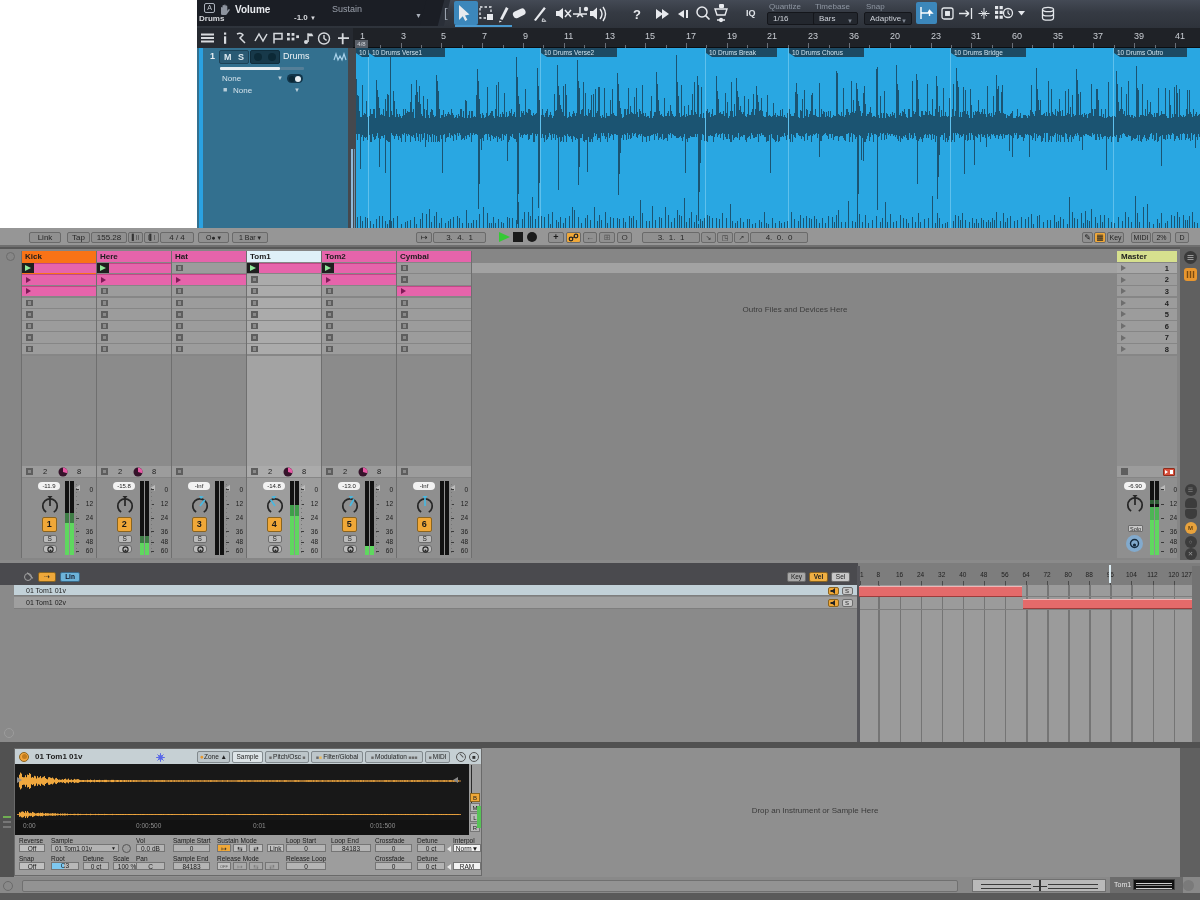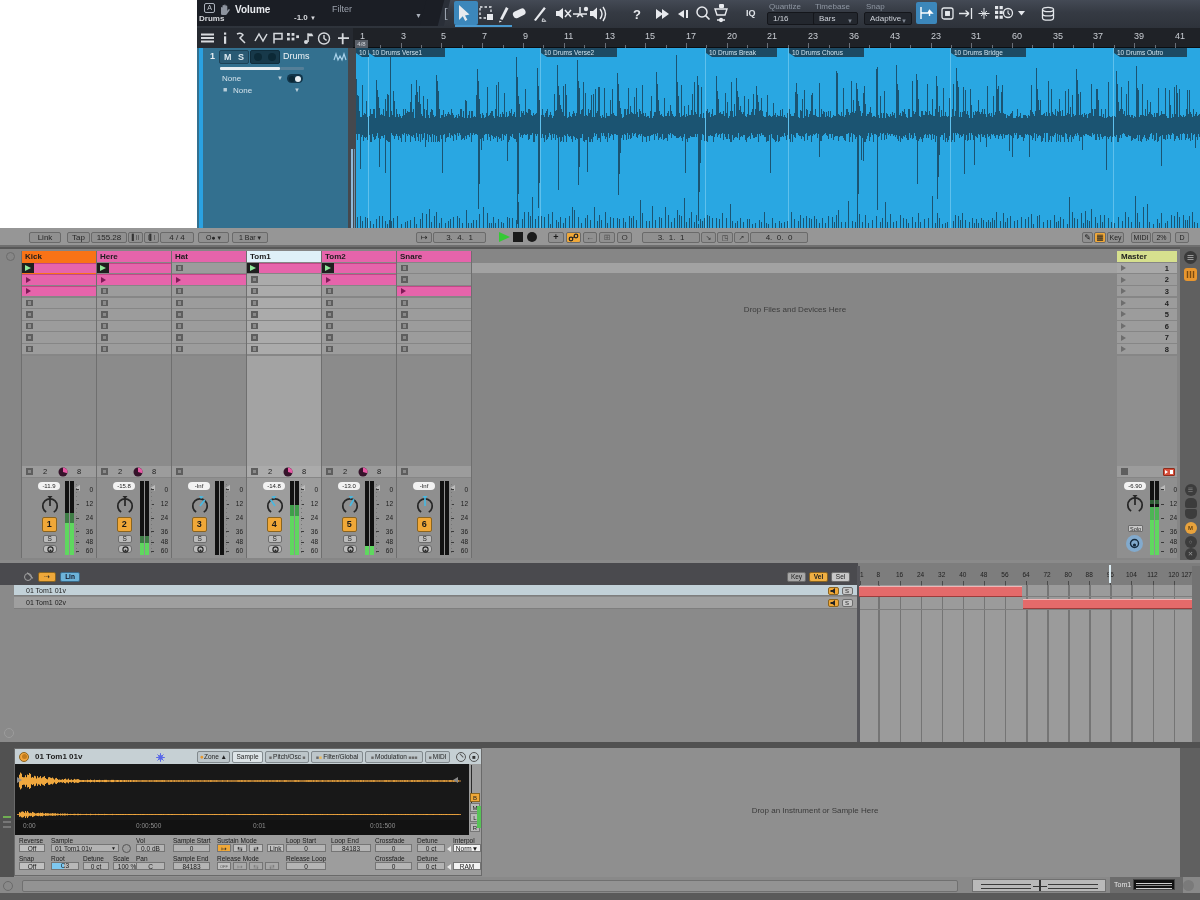--- a/index.html
+++ b/index.html
@@ -11,21 +11,21 @@
       <div class="a" style="left:222px;top:0;width:28px;height:26px;background:#2a2f38;transform:skewX(-14deg)"></div>
       <div class="a" style="left:0;top:0;width:236px;height:26px;background:#1b1e25"></div>
       <div class="a" style="left:226px;top:0;width:18px;height:26px;background:#1b1e25;transform:skewX(-14deg)"></div>
       <div class="a" style="left:7px;top:3px;width:11px;height:10px;border:1px solid #aab0ba;border-radius:2px;color:#c6ccd4;font-size:7px;line-height:8px;text-align:center">A</div>
       <svg class="a" style="left:21px;top:3px" width="12" height="12" fill="#8d939e">
         <path d="M3 11 V5 q0-1 .8-1 q.7 0 .7 1 V3 q0-1 .8-1 q.8 0 .8 1 V2.5 q0-1 .8-1 q.8 0 .8 1 V3.5 q0-1 .8-1 q.8 0 .8 1 V8 l1-1.5 q.6-.8 1.2-.3 q.5.4 0 1.2 L9 11 q-.5 1-1.5 1 H4.5 Q3 12 3 11 Z"></path>
       </svg>
       <div class="a" style="left:38px;top:4px;color:#e8eaee;font-size:10px;font-weight:bold">Volume</div>
       <div class="a" style="left:2px;top:14px;color:#d8dade;font-size:8px;font-weight:bold">Drums</div>
       <div class="a" style="left:97px;top:13px;color:#d8dade;font-size:8px;font-weight:bold">-1.0 <span style="font-size:6px">▼</span></div>
-      <div class="a" style="left:135px;top:4px;color:#9aa0ab;font-size:9px">Filter</div>
+      <div class="a" style="left:135px;top:4px;color:#9aa0ab;font-size:9px">Sustain</div>
       <div class="a" style="left:218px;top:12px;color:#aab0ba;font-size:7px">▼</div>
       <div class="a" style="left:247px;top:5px;color:#9aa2ae;font-size:13px">[</div>
       <div class="a" style="left:257px;top:1px;width:24px;height:24px;background:#3c87bb;border-radius:2px"></div>
       <div class="a" style="left:258px;top:25px;width:57px;height:2px;background:#4a9ad0"></div>
       <svg class="a" style="left:257px;top:1px" width="290" height="25" fill="#e8eaee" stroke="none">
 <path d="M5 4 L5 19 L8.8 15.3 L11.2 20 L13.4 18.8 L11 14.4 L15.5 13.6 Z"></path>
 <g transform="translate(22,0)">
           <rect x="4" y="6" width="11" height="11" fill="none" stroke="#e8eaee" stroke-dasharray="2.5 2" stroke-width="1.3"></rect>
           <path d="M11 13 h6 v6 h-6 z" fill="#e8eaee"></path>
         </g>
@@ -136,25 +136,25 @@
       <div class="a" style="left:156px;top:28px;width:847px;height:20px;background:#1f2227;border-bottom:1px solid #0c0e11">
         <div class="a" style="left:7px;top:3px;color:#c9cdd3;font-size:9px">1</div>
         <div class="a" style="left:48px;top:3px;color:#c9cdd3;font-size:9px">3</div>
         <div class="a" style="left:88px;top:3px;color:#c9cdd3;font-size:9px">5</div>
         <div class="a" style="left:129px;top:3px;color:#c9cdd3;font-size:9px">7</div>
         <div class="a" style="left:170px;top:3px;color:#c9cdd3;font-size:9px">9</div>
         <div class="a" style="left:211px;top:3px;color:#c9cdd3;font-size:9px">11</div>
         <div class="a" style="left:252px;top:3px;color:#c9cdd3;font-size:9px">13</div>
         <div class="a" style="left:292px;top:3px;color:#c9cdd3;font-size:9px">15</div>
         <div class="a" style="left:333px;top:3px;color:#c9cdd3;font-size:9px">17</div>
-        <div class="a" style="left:374px;top:3px;color:#c9cdd3;font-size:9px">20</div>
+        <div class="a" style="left:374px;top:3px;color:#c9cdd3;font-size:9px">19</div>
         <div class="a" style="left:414px;top:3px;color:#c9cdd3;font-size:9px">21</div>
         <div class="a" style="left:455px;top:3px;color:#c9cdd3;font-size:9px">23</div>
         <div class="a" style="left:496px;top:3px;color:#c9cdd3;font-size:9px">36</div>
-        <div class="a" style="left:537px;top:3px;color:#c9cdd3;font-size:9px">43</div>
+        <div class="a" style="left:537px;top:3px;color:#c9cdd3;font-size:9px">20</div>
         <div class="a" style="left:578px;top:3px;color:#c9cdd3;font-size:9px">23</div>
         <div class="a" style="left:618px;top:3px;color:#c9cdd3;font-size:9px">31</div>
         <div class="a" style="left:659px;top:3px;color:#c9cdd3;font-size:9px">60</div>
         <div class="a" style="left:700px;top:3px;color:#c9cdd3;font-size:9px">35</div>
         <div class="a" style="left:740px;top:3px;color:#c9cdd3;font-size:9px">37</div>
         <div class="a" style="left:781px;top:3px;color:#c9cdd3;font-size:9px">39</div>
         <div class="a" style="left:822px;top:3px;color:#c9cdd3;font-size:9px">41</div>
         <div class="a" style="left:7px;top:15px;width:1px;height:5px;background:#6a6f78"></div>
         <div class="a" style="left:27px;top:17px;width:1px;height:3px;background:#6a6f78"></div>
         <div class="a" style="left:48px;top:15px;width:1px;height:5px;background:#6a6f78"></div>
@@ -448,21 +448,21 @@
       <div class="a" style="left:326px;top:221.4px;width:6.5px;height:6.5px;background:#5e5e5e"></div>
       <div class="a" style="left:327.5px;top:222.9px;width:3.5px;height:3.5px;background:#8a8a8a"></div>
       <div class="a" style="left:343px;top:220.4px;color:#222;font-size:7.5px">2</div>
       <svg class="a" style="left:358px;top:220.4px" width="10" height="10">
         <circle cx="5" cy="5" r="4.5" fill="#35132a"></circle>
         <path d="M5 5 L5 .5 A4.5 4.5 0 0 1 9.3 6.3 Z" fill="#e65aa5"></path>
       </svg>
       <div class="a" style="left:377px;top:220.4px;color:#222;font-size:7.5px">8</div>
       <div class="a" style="left:322px;top:230.9px;width:74px;height:80px;background:#8f8f8f"></div>
       <div class="a" style="left:397px;top:108.5px;width:74px;height:110.5px;background:#8b8b8b"></div>
-      <div class="a" style="left:397px;top:4px;width:74px;height:11px;background:#e664ab;color:#1c1c1c;font-size:8px;line-height:11px;padding-left:3px;font-weight:bold">Snare</div>
+      <div class="a" style="left:397px;top:4px;width:74px;height:11px;background:#e664ab;color:#1c1c1c;font-size:8px;line-height:11px;padding-left:3px;font-weight:bold">Cymbal</div>
       <div class="a" style="left:397px;top:15.7px;width:74px;height:10.6px;background:#9c9c9c"></div>
       <div class="a" style="left:401px;top:17.7px;width:6.5px;height:6.5px;background:#5e5e5e"></div>
       <div class="a" style="left:402.5px;top:19.2px;width:3.5px;height:3.5px;background:#8a8a8a"></div>
       <div class="a" style="left:397px;top:27.3px;width:74px;height:10.6px;background:#9c9c9c"></div>
       <div class="a" style="left:401px;top:29.3px;width:6.5px;height:6.5px;background:#5e5e5e"></div>
       <div class="a" style="left:402.5px;top:30.8px;width:3.5px;height:3.5px;background:#8a8a8a"></div>
       <div class="a" style="left:397px;top:38.9px;width:74px;height:10.6px;background:#e664ab;border-top:1px solid #c24787"></div>
       <div class="a" style="left:400.5px;top:41.4px;width:0;height:0;border-left:5.5px solid #7e1b56;border-top:3px solid transparent;border-bottom:3px solid transparent"></div>
       <div class="a" style="left:397px;top:50.5px;width:74px;height:10.6px;background:#9c9c9c"></div>
       <div class="a" style="left:401px;top:52.5px;width:6.5px;height:6.5px;background:#5e5e5e"></div>
@@ -483,21 +483,21 @@
       <div class="a" style="left:401px;top:221.4px;width:6.5px;height:6.5px;background:#5e5e5e"></div>
       <div class="a" style="left:402.5px;top:222.9px;width:3.5px;height:3.5px;background:#8a8a8a"></div>
       <div class="a" style="left:397px;top:230.9px;width:74px;height:80px;background:#8f8f8f"></div>
       <div class="a" style="left:21px;top:4px;width:1px;height:307px;background:#6f6f6f"></div>
       <div class="a" style="left:96px;top:4px;width:1px;height:307px;background:#6f6f6f"></div>
       <div class="a" style="left:171px;top:4px;width:1px;height:307px;background:#6f6f6f"></div>
       <div class="a" style="left:246px;top:4px;width:1px;height:307px;background:#6f6f6f"></div>
       <div class="a" style="left:321px;top:4px;width:1px;height:307px;background:#6f6f6f"></div>
       <div class="a" style="left:396px;top:4px;width:1px;height:307px;background:#6f6f6f"></div>
       <div class="a" style="left:471px;top:4px;width:1px;height:307px;background:#6f6f6f"></div>
-      <div class="a" style="left:680px;top:58px;width:230px;text-align:center;color:#3c3c3c;font-size:8px">Drop Files and Devices Here</div>
+      <div class="a" style="left:680px;top:58px;width:230px;text-align:center;color:#3c3c3c;font-size:8px">Outro Files and Devices Here</div>
       <div class="a" style="left:1117px;top:4px;width:60px;height:11px;background:#d6e08e;color:#1c1c1c;font-size:8px;line-height:11px;padding-left:4px;font-weight:bold">Master</div>
       <div class="a" style="left:1117px;top:15.7px;width:60px;height:10.6px;background:#a8a8a8"></div>
       <div class="a" style="left:1121px;top:18.0px;width:0;height:0;border-left:5.5px solid #6e6e6e;border-top:3px solid transparent;border-bottom:3px solid transparent"></div>
       <div class="a" style="left:1117px;top:16.7px;width:52px;text-align:right;color:#222;font-size:7.5px;font-weight:bold">1</div>
       <div class="a" style="left:1117px;top:27.3px;width:60px;height:10.6px;background:#9c9c9c"></div>
       <div class="a" style="left:1121px;top:29.6px;width:0;height:0;border-left:5.5px solid #6e6e6e;border-top:3px solid transparent;border-bottom:3px solid transparent"></div>
       <div class="a" style="left:1117px;top:28.3px;width:52px;text-align:right;color:#222;font-size:7.5px;font-weight:bold">2</div>
       <div class="a" style="left:1117px;top:38.9px;width:60px;height:10.6px;background:#9c9c9c"></div>
       <div class="a" style="left:1121px;top:41.2px;width:0;height:0;border-left:5.5px solid #6e6e6e;border-top:3px solid transparent;border-bottom:3px solid transparent"></div>
       <div class="a" style="left:1117px;top:39.9px;width:52px;text-align:right;color:#222;font-size:7.5px;font-weight:bold">3</div>

